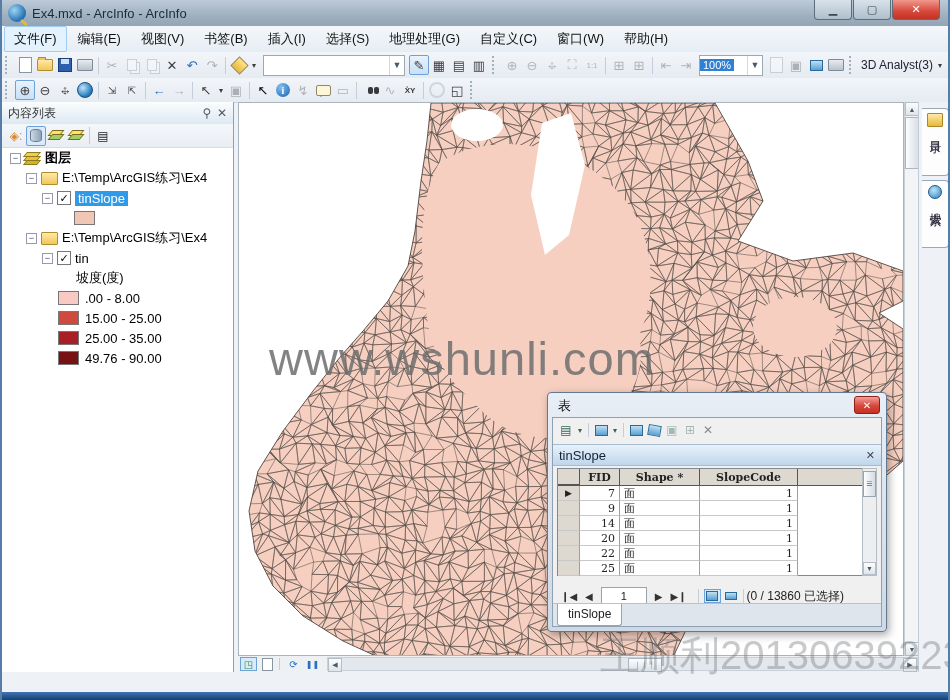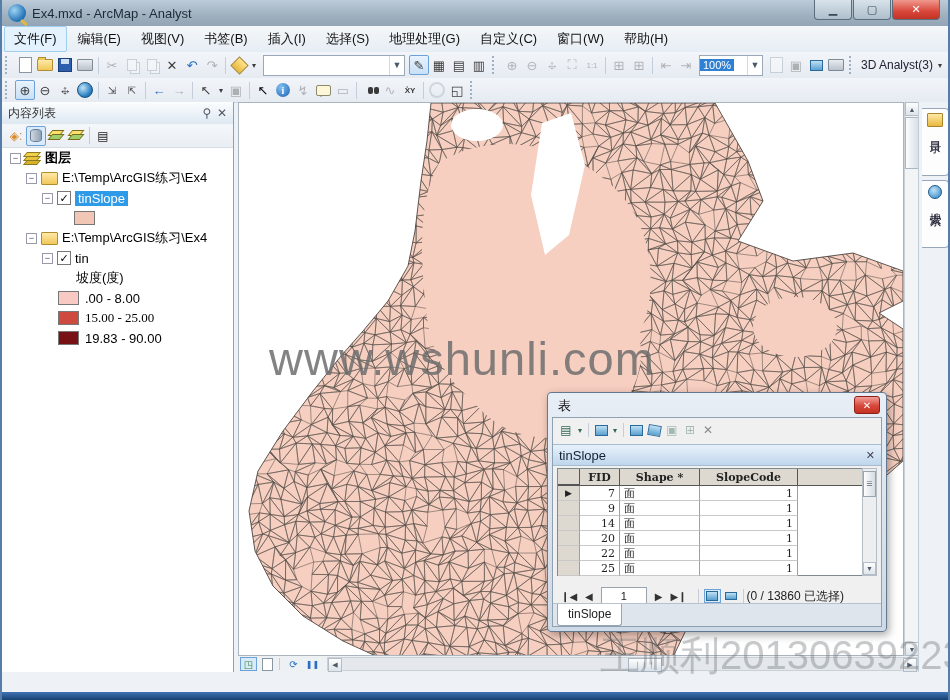--- a/index.html
+++ b/index.html
@@ -124,21 +124,21 @@
   #twbottomtab{position:absolute;left:4px;top:0;height:21px;background:#fff;border:1px solid #98a4b0;border-top:none;border-radius:0 0 3px 3px;padding:0 10px;line-height:20px;font-size:12px;}
   .dis2{opacity:.4;}
 </style>
 </head>
 <body>
 
 <div id="win">
 
   <div class="abs" id="titlebar">
     <div id="appicon"></div>
-    <span class="apptitle">Ex4.mxd - ArcMap - Analyst</span>
+    <span class="apptitle">Ex4.mxd - ArcInfo - ArcInfo</span>
     <div class="winbtns">
       <div class="wbtn">▁</div>
       <div class="wbtn">▢</div>
       <div class="wbtn close">✕</div>
     </div>
   </div>
 
   <div class="abs" id="menubar">
     <span class="menuitem hl">文件(F)</span>
     <span class="menuitem">编辑(E)</span>
@@ -329,27 +329,31 @@
         <span class="chk">✓</span>
         <span>tin</span>
       </div>
       <div class="trow2" style="padding-left:74px;">
         <span>坡度(度)</span>
       </div>
       <div class="trow2" style="padding-left:56px;">
         <span class="swatch" style="background-color: rgb(249, 202, 196);"></span>
         <span>.00 - 8.00</span>
       </div>
-      <div class="trow2" style="padding-left:56px;font-family:Liberation Serif, serif;">
+      <div class="trow2" style="padding-left:56px;">
         <span class="swatch" style="background-color: rgb(207, 74, 62);"></span>
         <span>15.00 - 25.00</span>
       </div>
       <div class="trow2" style="padding-left:56px;">
+        <span class="swatch" style="background-color: rgb(168, 32, 37);"></span>
+        <span>25.00 - 35.00</span>
+      </div>
+      <div class="trow2" style="padding-left:56px;">
         <span class="swatch" style="background-color: rgb(119, 17, 20);"></span>
-        <span>19.83 - 90.00</span>
+        <span>49.76 - 90.00</span>
       </div>
     </div>
   </div>
 
   <div class="abs" id="mapwrap">
     <div class="abs" id="mapcanvas">
       <svg id="mapsvg" width="666" height="554" viewBox="0 0 666 554">
         <defs>
           <clipPath id="regionClip">
               <path id="clipPathRef" d="M192,0 L476,0 L509,58 L524,98 L499,138 L554,158 L614,150 L664,168 L664,198 L640,210 L664,226 L664,358 L624,393 L574,428 L524,458 L479,493 L449,523 L434,554 L139,554 L104,538 L64,513 L34,483 L16,448 L10,408 L19,368 L44,328 L74,288 L102,253 L124,228 L149,198 L169,163 L176,128 L182,78 L188,38 Z"></path>

